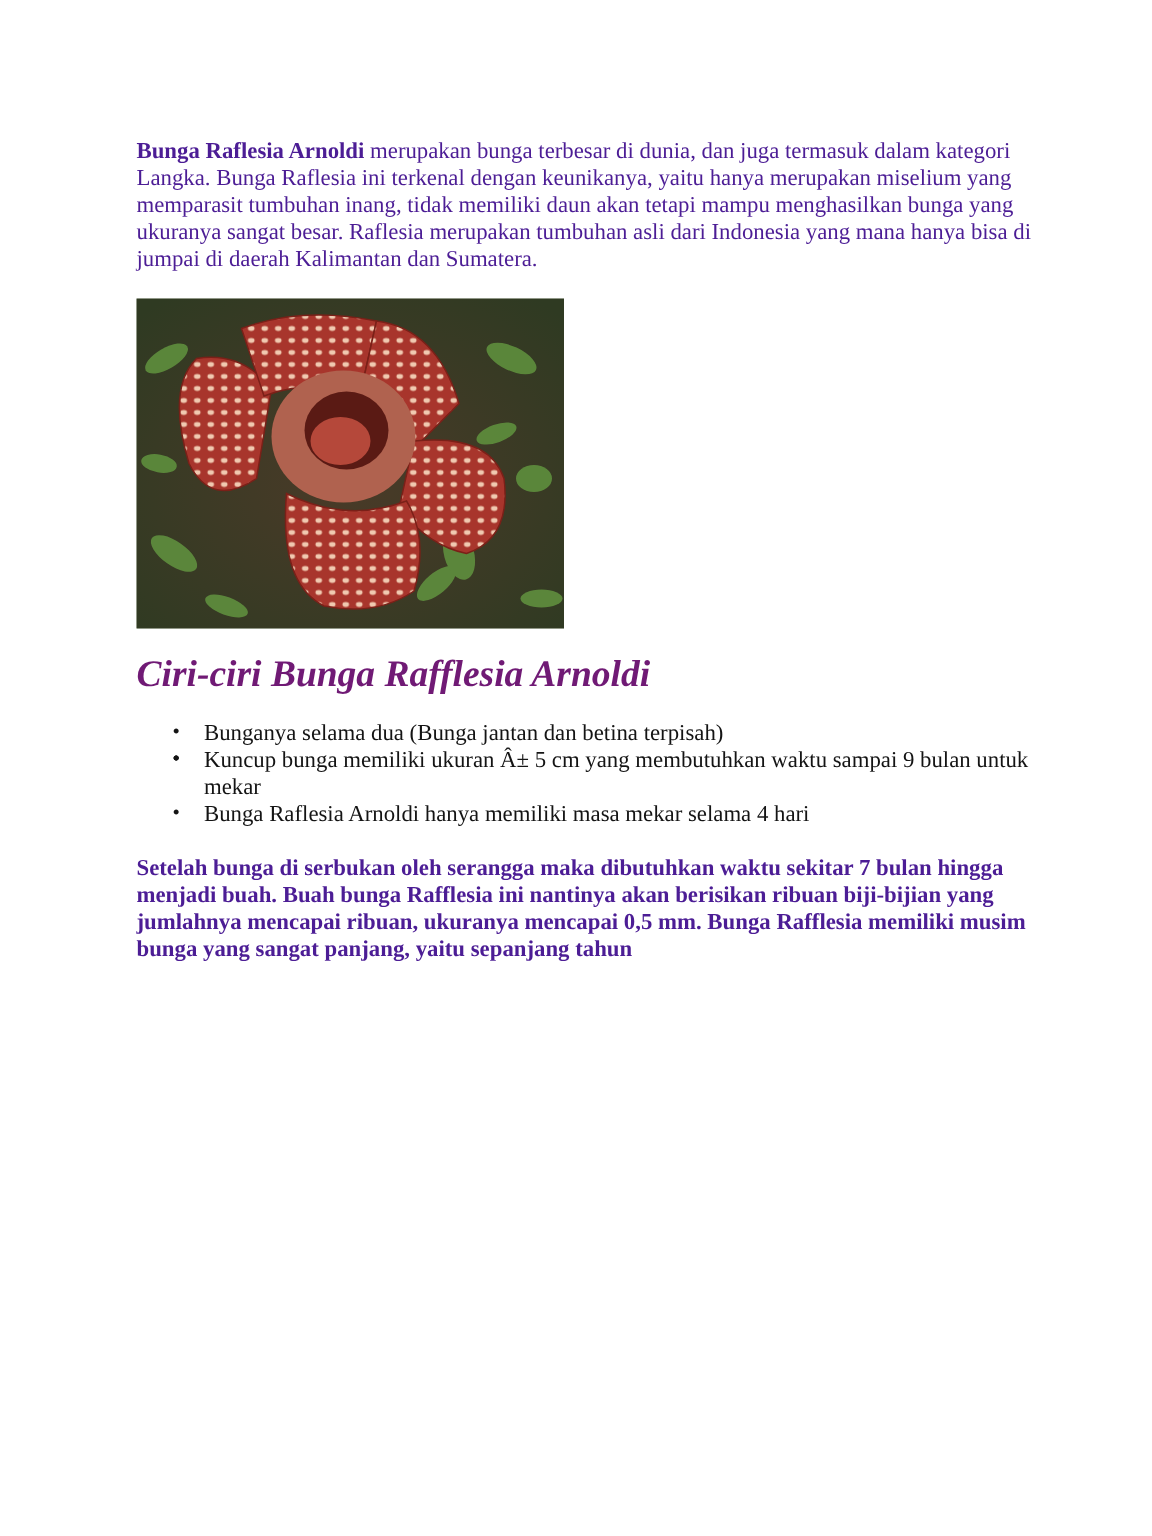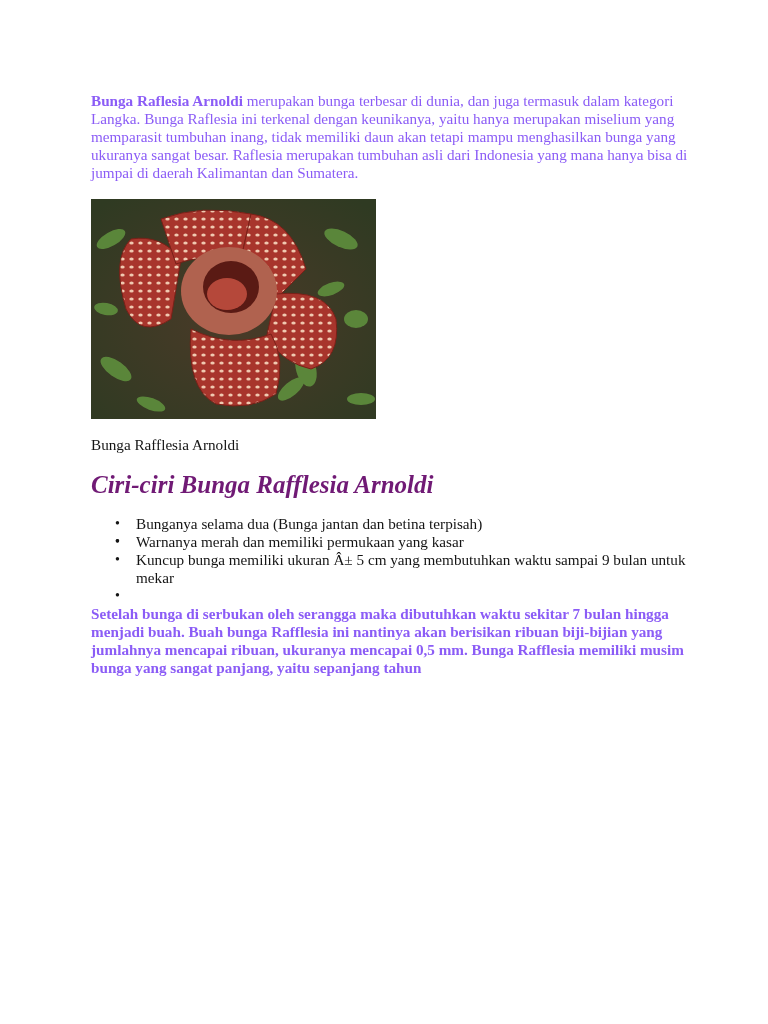--- a/index.html
+++ b/index.html
@@ -18,21 +18,21 @@
     .page {
       position: absolute;
       left: 91px;
       top: 92px;
       width: 600px;
     }
     .para {
       font-size: 15.2px;
       line-height: 18px;
       margin: 0;
-      color: #8b5cf6;
+      color: #4c1d95;
     }
     .para b { font-weight: bold; }
     .figure {
       margin-top: 17px;
       width: 285px;
       height: 220px;
       position: relative;
       overflow: hidden;
       background: #3e4a2c;
     }
@@ -112,27 +112,26 @@
       <path d="M160 15 Q200 20 215 70 L185 100 Q170 70 150 60Z" fill="url(#spots)" stroke="#7a2018" stroke-width="1"></path>
       <path d="M185 95 Q235 90 245 120 Q250 160 220 170 Q195 165 175 140Z" fill="url(#spots)" stroke="#7a2018" stroke-width="1"></path>
       <path d="M100 130 Q95 190 125 205 Q160 212 185 195 Q195 160 180 135 Q140 150 100 130Z" fill="url(#spots)" stroke="#7a2018" stroke-width="1"></path>
 
       <ellipse cx="138" cy="92" rx="48" ry="44" fill="#b0624f"></ellipse>
       <ellipse cx="140" cy="88" rx="28" ry="26" fill="#5a1a14"></ellipse>
       <ellipse cx="136" cy="95" rx="20" ry="16" fill="#b5483a"></ellipse>
     </svg>
   </div>
 
-  <div class="caption">Bunga Rafflesia Arnoldi</div>
 
   <h2 class="heading">Ciri-ciri Bunga Rafflesia Arnoldi</h2>
 
   <ul class="bullets">
     <li><span class="dot">•</span><span>Bunganya selama dua (Bunga jantan dan betina terpisah)</span></li>
     <li><span class="dot">•</span></li>
-    <li><span class="dot">•</span><span>Warnanya merah dan memiliki permukaan yang kasar</span></li>
+    <li><span class="dot">•</span></li>
     <li style="width:560px"><span class="dot">•</span><span>Kuncup bunga memiliki ukuran Â± 5 cm yang membutuhkan waktu sampai 9 bulan untuk mekar</span></li>
-    <li><span class="dot">•</span></li>
+    <li><span class="dot">•</span><span>Bunga Raflesia Arnoldi hanya memiliki masa mekar selama 4 hari</span></li>
   </ul>
 
   <p class="para para2">Setelah bunga di serbukan oleh serangga maka dibutuhkan waktu sekitar 7 bulan hingga menjadi buah. Buah bunga Rafflesia ini nantinya akan berisikan ribuan biji-bijian yang jumlahnya mencapai ribuan, ukuranya mencapai 0,5 mm. Bunga Rafflesia memiliki musim bunga yang sangat panjang, yaitu sepanjang tahun</p>
 
 </div>
 
 </body></html>

